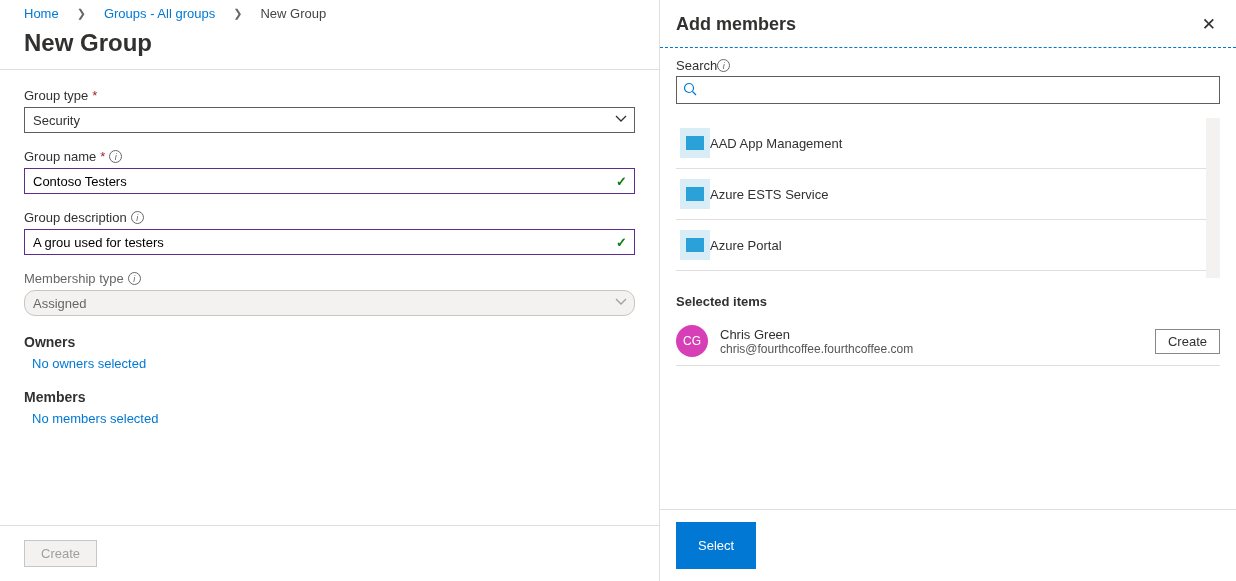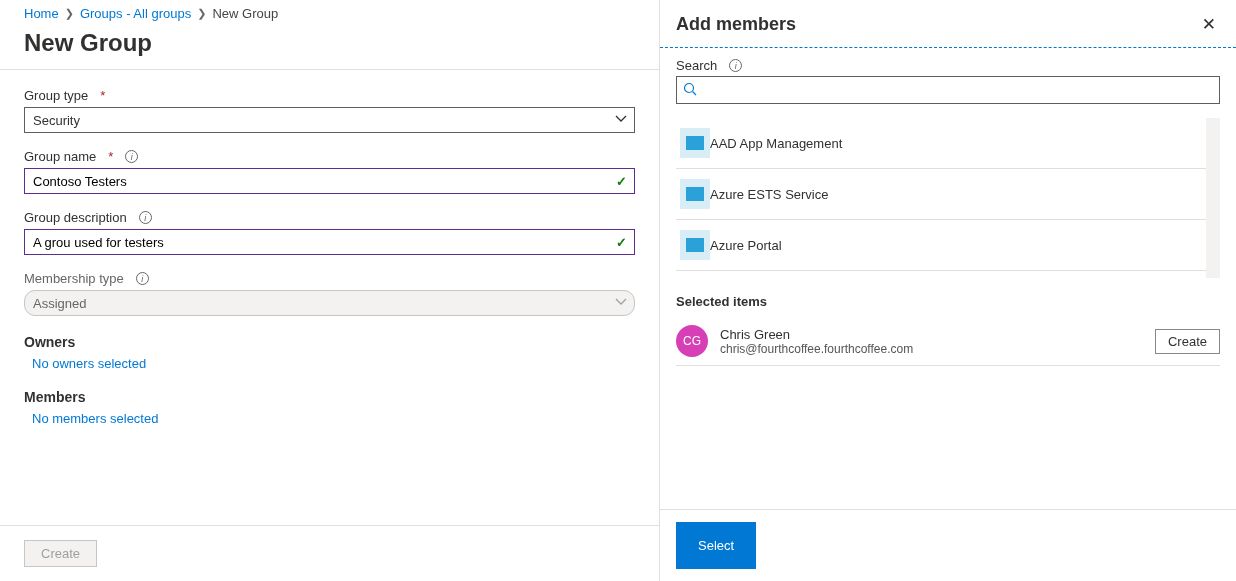--- a/index.html
+++ b/index.html
@@ -15,33 +15,33 @@
   .app { display: flex; width: 100%; height: 100%; }
   .left {
     width: 660px; height: 100%;
     display: flex; flex-direction: column;
     border-right: 1px solid #e1dfdd;
     overflow: hidden;
   }
   .breadcrumb {
     padding: 6px 24px 4px;
     font-size: 13px;
-    display: flex; align-items: center; gap: 6px;
+    display: flex; align-items: center; gap: 18px;
   }
   .breadcrumb a { color: #0078d4; text-decoration: none; }
   .breadcrumb .sep { color: #666; font-size: 11px; }
   .breadcrumb .cur { color: #444; }
   .page-title {
     font-size: 24px; font-weight: 600;
     padding: 4px 24px 12px;
   }
   .hr { border-top: 1px solid #e1dfdd; margin: 0; }
   .form { padding: 18px 24px 0; flex: 1; overflow-y: auto; }
   .field { margin-bottom: 16px; }
-  .field-label { font-size: 13px; color: #323130; margin-bottom: 4px; display: flex; align-items: center; gap: 12px; }
+  .field-label { font-size: 13px; color: #323130; margin-bottom: 4px; display: flex; align-items: center; gap: 4px; }
   .req { color: #a4262c; }
   .info-icon {
     display: inline-flex; width: 13px; height: 13px;
     border: 1px solid #666; border-radius: 50%;
     font-size: 9px; color: #666; align-items: center; justify-content: center;
     font-style: italic;
   }
   .field-input {
     position: relative;
     display: flex; align-items: center;
@@ -97,21 +97,21 @@
     display: flex; align-items: center; justify-content: space-between;
     padding: 10px 16px 8px;
   }
   .blade-title { font-size: 18px; font-weight: 600; }
   .close-x { font-size: 17px; color: #323130; cursor: pointer; padding: 4px; }
   .dash-sep {
     border-top: 1px dashed #0078d4;
     margin: 0 0 10px;
   }
   .panel-body { padding: 0 16px; flex: 1; overflow: hidden; display: flex; flex-direction: column; }
-  .search-label { display: flex; align-items: center; gap: 12px; font-size: 13px; margin-bottom: 3px; }
+  .search-label { display: flex; align-items: center; gap: 0; font-size: 13px; margin-bottom: 3px; }
   .search-box {
     position: relative;
   }
   .search-input {
     width: 100%; height: 28px;
     border: 1px solid #605e5c;
     padding: 0 8px 0 26px;
     font-size: 13px;
   }
   .search-glyph {

